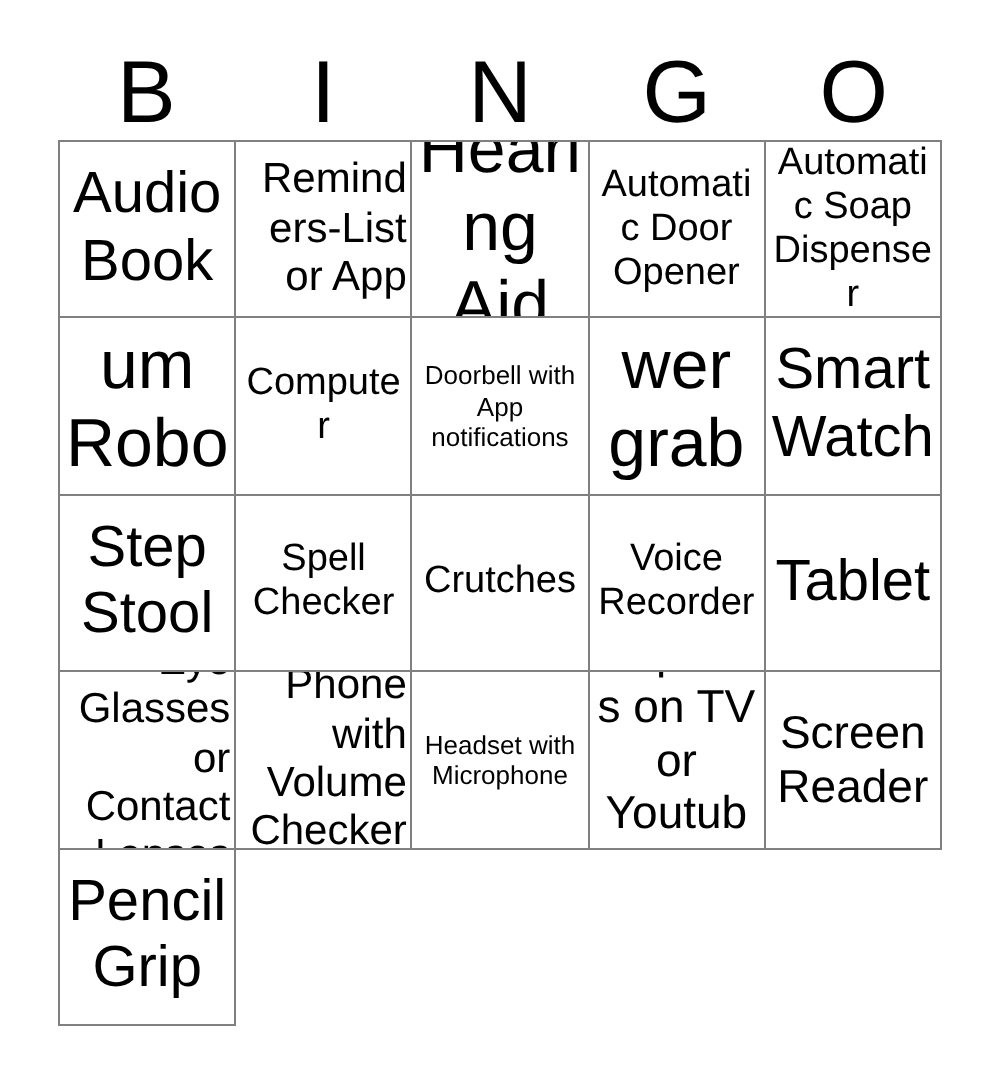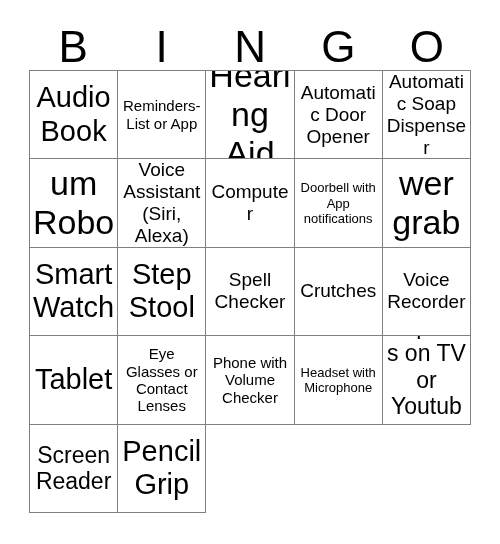--- a/index.html
+++ b/index.html
@@ -74,21 +74,21 @@
     line-height: 1.16;
     word-wrap: break-word;
     hyphens: none;
   }
 
   
   .fs-xxl .cell-text { font-size: 29px; }
   .fs-xl  .cell-text { font-size: 34px; }
   .fs-lg  .cell-text { font-size: 23px; }
   .fs-md  .cell-text { font-size: 19px; }
-  .fs-sm  .cell-text { font-size: 15px; }
+  .fs-sm  .cell-text { font-size: 21px; text-align: right; }
   .fs-xs  .cell-text { font-size: 13px; }
 </style>
 </head>
 <body>
 
 <div id="card">
 
   <div class="header-row">
     <div class="header-cell">B</div>
     <div class="header-cell">I</div>
@@ -110,23 +110,20 @@
       </div>
     <div class="cell fs-md">
         <span class="cell-text">Automatic Door Opener</span>
       </div>
     <div class="cell fs-md">
         <span class="cell-text">Automatic Soap Dispenser</span>
       </div>
 
     <div class="cell fs-xl">
         <span class="cell-text">Vacuum Robot</span>
-      </div>
-    <div class="cell fs-md">
-        <span class="cell-text">Voice Assistant (Siri, Alexa)</span>
       </div>
     <div class="cell fs-md">
         <span class="cell-text">Computer</span>
       </div>
     <div class="cell fs-xs">
         <span class="cell-text">Doorbell with App notifications</span>
       </div>
     <div class="cell fs-xl">
         <span class="cell-text">Shower grab grab</span>
       </div>

